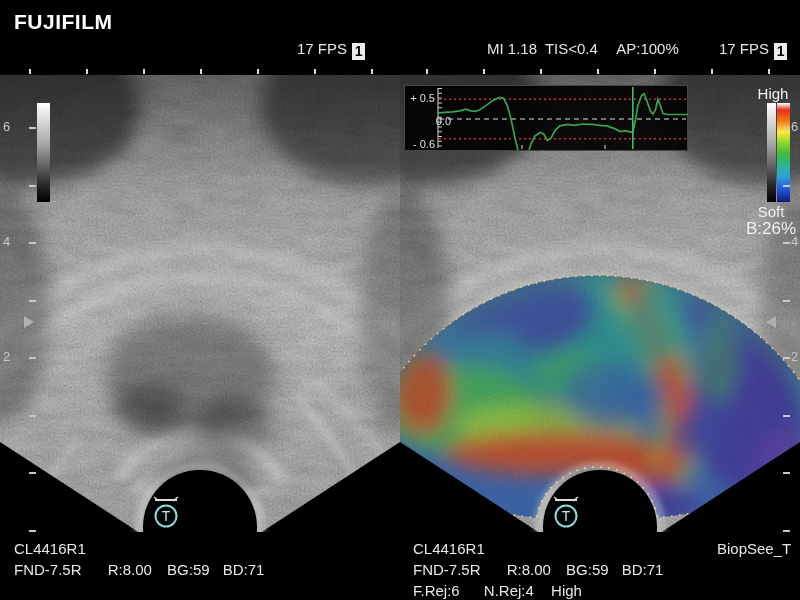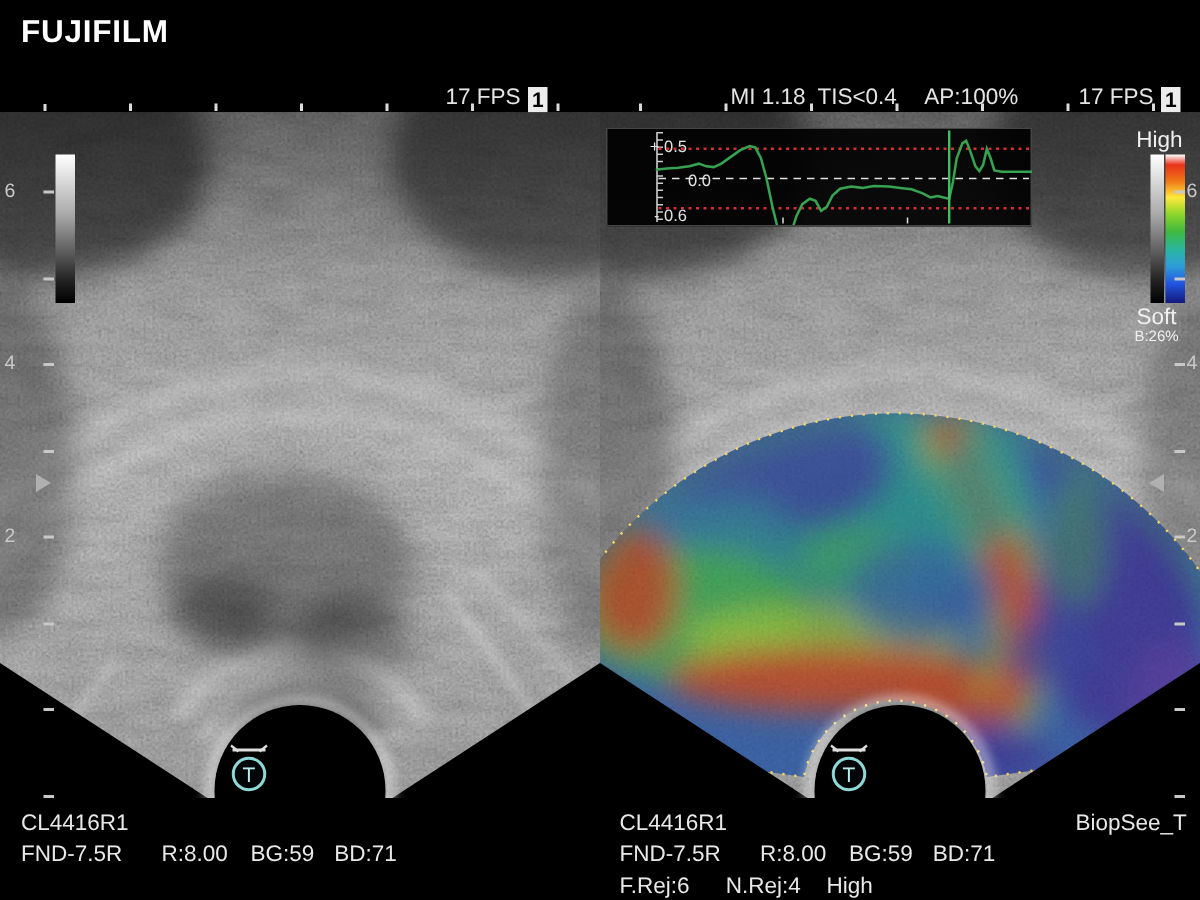--- a/index.html
+++ b/index.html
@@ -1,33 +1,33 @@
 <!DOCTYPE html>
 <html><head>
 <meta charset="utf-8">
 <style>
   html,body{margin:0;padding:0;background:#000;}
   .screen{position:relative;width:800px;height:600px;background:#000;overflow:hidden;
           font-family:"Liberation Sans",sans-serif;color:#e9e9e9;}
   .abs{position:absolute;}
   .logo{left:14px;top:10px;font-size:21px;font-weight:bold;color:#fff;letter-spacing:.5px;}
-  .status{top:56px;font-size:15px;color:#e4e4e4;white-space:nowrap;}
+  .status{top:40px;font-size:15px;color:#e4e4e4;white-space:nowrap;}
   .framebox{display:inline-block;width:13px;height:17px;background:#ececec;color:#000;
             font-weight:bold;font-size:14px;line-height:17px;text-align:center;margin-left:5px;vertical-align:-2px;}
   .pane{position:absolute;top:75px;width:400px;height:457px;}
   .gsbar{left:37px;top:103px;width:13px;height:99px;background:linear-gradient(#fff,#aaa 40%,#222 85%,#000);}
   .gsbar2{left:767px;top:103px;width:9px;height:99px;background:linear-gradient(#fff,#aaa 40%,#222 85%,#000);}
   .colorbar{left:777px;top:103px;width:13px;height:99px;
     background:linear-gradient(#ffffff 0%,#e8311a 7%,#f07818 18%,#ffe93c 29%,#8fd62a 40%,#3eb83e 52%,#2ab5a0 64%,#2f9fd8 75%,#2255e0 87%,#131a7a 100%);}
   .scale-label{font-size:15px;color:#f0f0f0;width:50px;text-align:center;}
-  .bgain{font-size:10px;color:#f0f0f0;width:56px;text-align:center;}
+  .bgain{font-size:17px;color:#f0f0f0;width:56px;text-align:center;}
   .tri-r{width:0;height:0;border-top:6px solid transparent;border-bottom:6px solid transparent;border-left:10px solid #b0b0b0;}
   .tri-l{width:0;height:0;border-top:6px solid transparent;border-bottom:6px solid transparent;border-right:10px solid #b0b0b0;}
   .graphbox{left:404px;top:85px;width:284px;height:66px;background:rgba(0,0,0,.92);border:1px solid #454545;box-sizing:border-box;}
-  .glabel{position:absolute;width:30px;text-align:right;font-size:11px;color:#e0e0e0;padding-left:23px;}
+  .glabel{position:absolute;width:30px;text-align:right;font-size:11px;color:#e0e0e0;}
   .footer{font-size:15px;color:#e8e8e8;line-height:21px;white-space:nowrap;}
   .fline span{display:inline-block;}
 </style>
 </head>
 <body>
 
 <svg width="0" height="0" style="position:absolute" aria-hidden="true">
   <defs>
     <filter id="nzF" x="0" y="0" width="100%" height="100%">
       <feTurbulence type="fractalNoise" baseFrequency="0.5" numOctaves="2" seed="11"></feTurbulence>

